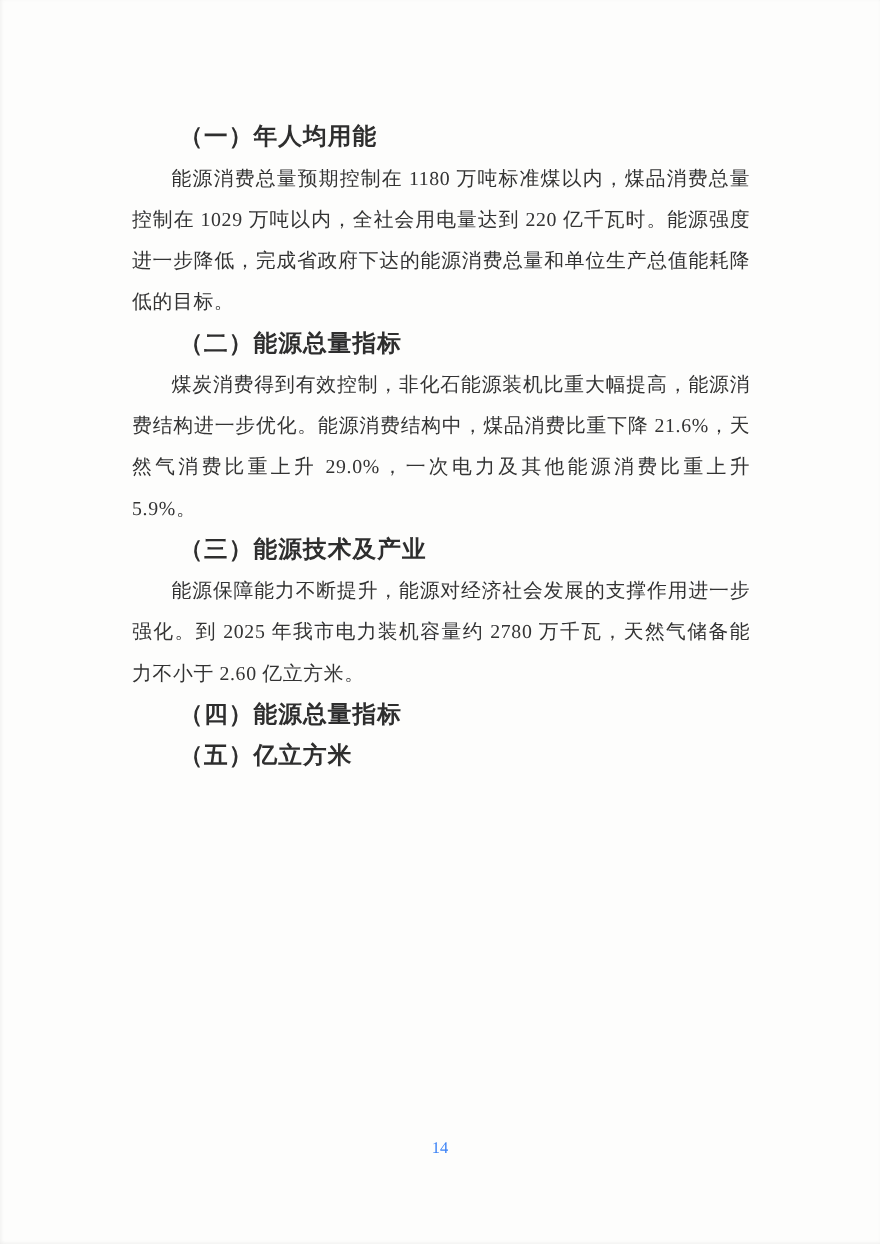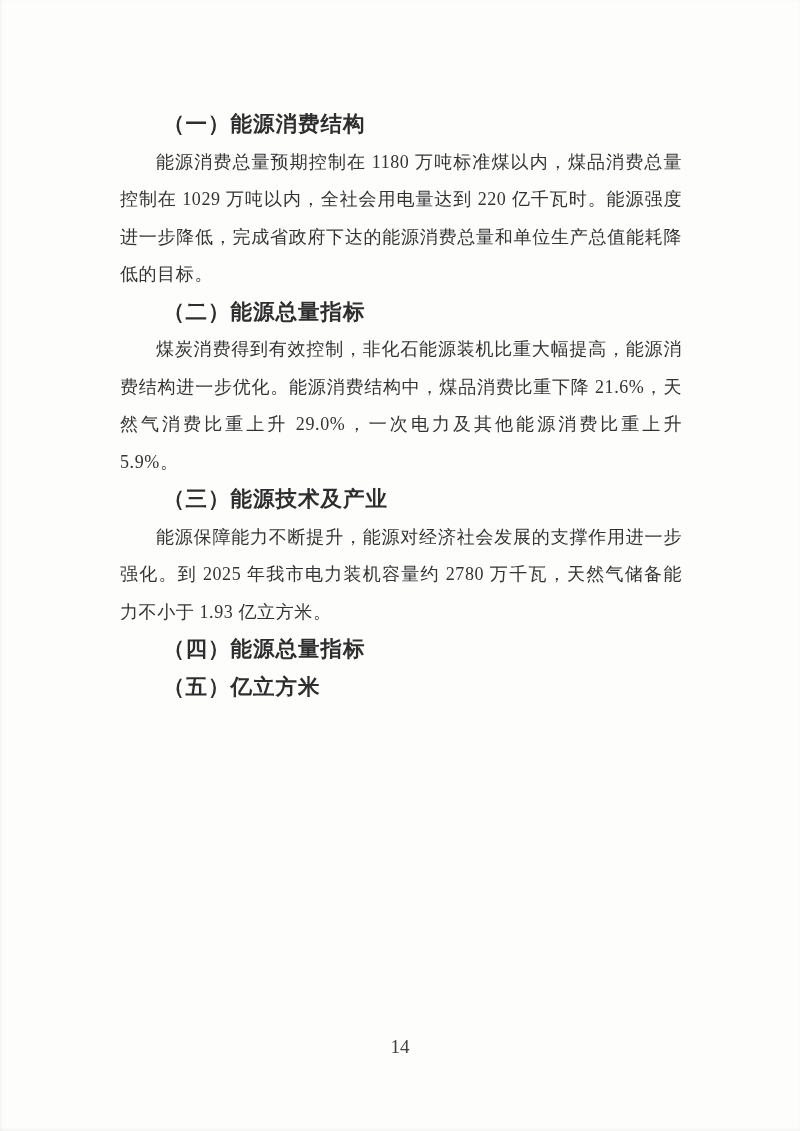--- a/index.html
+++ b/index.html
@@ -46,43 +46,43 @@
     letter-spacing: 0.6px;
     color: #333333;
   }
   .page-number {
     position: absolute;
     top: 1036px;
     left: 0;
     width: 100%;
     text-align: center;
     font-family: "Liberation Serif", serif;
-    font-size: 19px;
-    color: #404040;
+    font-size: 15px;
+    color: #3b82f6;
   }
 </style>
 </head>
 <body>
 
 <div class="page">
   <div class="content">
 
     <section class="doc-section">
-      <h2 class="section-heading">（一）能源消费结构</h2>
+      <h2 class="section-heading">（一）年人均用能</h2>
       <p class="section-body">能源消费总量预期控制在 1180 万吨标准煤以内，煤品消费总量控制在 1029 万吨以内，全社会用电量达到 220 亿千瓦时。能源强度进一步降低，完成省政府下达的能源消费总量和单位生产总值能耗降低的目标。</p>
     </section>
 
     <section class="doc-section">
       <h2 class="section-heading">（二）能源总量指标</h2>
       <p class="section-body">煤炭消费得到有效控制，非化石能源装机比重大幅提高，能源消费结构进一步优化。能源消费结构中，煤品消费比重下降 21.6%，天然气消费比重上升 29.0%，一次电力及其他能源消费比重上升 5.9%。</p>
     </section>
 
     <section class="doc-section">
       <h2 class="section-heading">（三）能源技术及产业</h2>
-      <p class="section-body">能源保障能力不断提升，能源对经济社会发展的支撑作用进一步强化。到 2025 年我市电力装机容量约 2780 万千瓦，天然气储备能力不小于 1.93 亿立方米。</p>
+      <p class="section-body">能源保障能力不断提升，能源对经济社会发展的支撑作用进一步强化。到 2025 年我市电力装机容量约 2780 万千瓦，天然气储备能力不小于 2.60 亿立方米。</p>
     </section>
 
     <section class="doc-section">
       <h2 class="section-heading">（四）能源总量指标</h2>
     </section>
 
     <section class="doc-section">
       <h2 class="section-heading">（五）亿立方米</h2>
     </section>
 

